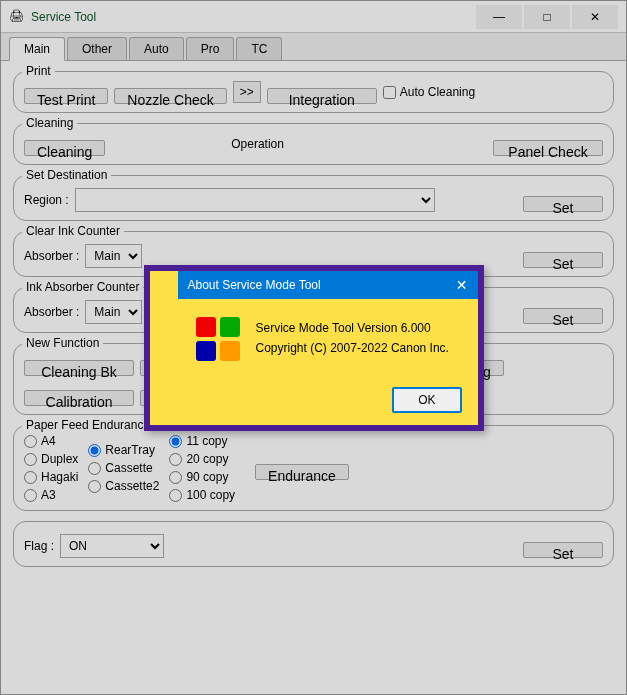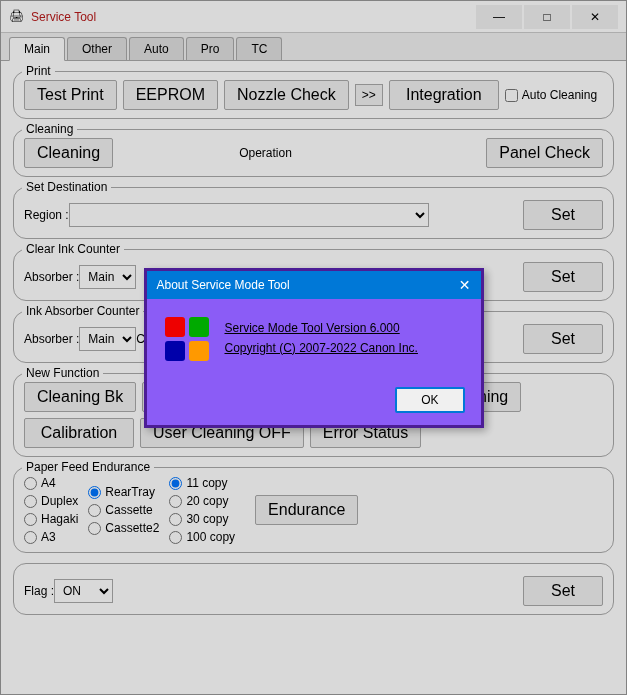--- a/index.html
+++ b/index.html
@@ -29,21 +29,21 @@
       user-select: none;
     }
     .title-bar-icon {
       width: 16px;
       height: 16px;
       margin-right: 6px;
     }
     .title-bar-text {
       flex: 1;
       font-size: 12px;
-      color: #b91c1c;
+      color: #14532d;
     }
     .title-bar-controls {
       display: flex;
       gap: 2px;
     }
     .title-bar-btn {
       width: 46px;
       height: 24px;
       background: #f0f0f0;
       border: none;
@@ -102,24 +102,25 @@
       align-items: center;
       gap: 6px;
       flex-wrap: wrap;
     }
     .row + .row { margin-top: 6px; }
     .btn {
       padding: 3px 12px;
       background: #f0f0f0;
       border: 1px solid #aaa;
       cursor: pointer;
-      font-size: 16px;
+      font-size: 14px;
       min-width: 80px;
-      height: 30px;
+      height: 16px;
       border-radius: 2px;
+      margin-top: 8px;
     }
     .btn-wide { min-width: 110px; }
     .more-btn {
       padding: 3px 6px;
       background: #f0f0f0;
       border: 1px solid #aaa;
       cursor: pointer;
       font-size: 12px;
     }
     .checkbox-row {
@@ -131,21 +132,21 @@
     select {
       font-size: 12px;
       padding: 2px 4px;
       border: 1px solid #aaa;
       background: #fff;
       height: 24px;
     }
     .field-row {
       display: flex;
       align-items: center;
-      gap: 0;
+      gap: 6px;
       margin-top: 4px;
     }
     .set-btn {
       margin-left: auto;
     }
     .radio-item {
       display: flex;
       align-items: center;
       gap: 4px;
     }
@@ -153,24 +154,25 @@
     .modal-overlay {
       position: fixed;
       top: 0; left: 0; right: 0; bottom: 0;
       background: rgba(0,0,0,0.15);
       display: flex;
       align-items: center;
       justify-content: center;
       z-index: 100;
     }
     .modal {
-      background: #8b5cf6;
-      border: 3px solid #4c1d95;
+      background: #fde047;
+      border: 6px solid #4c1d95;
       box-shadow: 3px 3px 8px rgba(0,0,0,0.3);
       min-width: 340px;
+      padding-left: 28px;
     }
     .modal-title-bar {
       background: #0078d7;
       color: #fff;
       padding: 6px 10px;
       display: flex;
       align-items: center;
       justify-content: space-between;
       font-size: 12px;
     }
@@ -185,21 +187,21 @@
       padding: 16px;
       display: flex;
       align-items: center;
       gap: 14px;
     }
     .modal-icon {
       width: 48px;
       height: 48px;
       flex-shrink: 0;
     }
-    .modal-text { font-size: 12px; line-height: 1.6; text-decoration: underline; }
+    .modal-text { font-size: 12px; line-height: 1.6; }
     .modal-footer {
       padding: 8px 16px 12px;
       display: flex;
       justify-content: flex-end;
     }
     .btn-ok {
       padding: 4px 24px;
       background: #f0f0f0;
       border: 2px solid #0078d7;
       cursor: pointer;
@@ -239,21 +241,20 @@
     <div class="tab">Pro</div>
     <div class="tab">TC</div>
   </div>
 
   <div class="content">
 
     <div class="section">
       <span class="section-label">Print</span>
       <div class="row">
         <button class="btn">Test Print</button>
-        <button class="btn">EEPROM</button>
         <button class="btn btn-wide">Nozzle Check</button>
         <button class="more-btn">&gt;&gt;</button>
         <button class="btn btn-wide">Integration</button>
         <div class="checkbox-row">
           <input type="checkbox" id="auto-cleaning" style="">
           <label for="auto-cleaning">Auto Cleaning</label>
         </div>
       </div>
     </div>
 
@@ -355,35 +356,35 @@
           <div class="radio-item">
             <input type="radio" name="copycount" id="10copy" checked="" style="">
             <label for="10copy">11 copy</label>
           </div>
           <div class="radio-item">
             <input type="radio" name="copycount" id="20copy" style="">
             <label for="20copy">20 copy</label>
           </div>
           <div class="radio-item">
             <input type="radio" name="copycount" id="50copy" style="">
-            <label for="50copy">30 copy</label>
+            <label for="50copy">90 copy</label>
           </div>
           <div class="radio-item">
             <input type="radio" name="copycount" id="100copy" style="">
             <label for="100copy">100 copy</label>
           </div>
         </div>
         <button class="btn" style="margin-left: 10px;">Endurance</button>
       </div>
     </div>
 
     <div class="section">
       <div class="field-row">
         <span>Flag :</span>
-        <select style="width: 59px;">
+        <select style="width: 104px;">
           <option>ON</option>
           <option>OFF</option>
         </select>
         <button class="btn set-btn">Set</button>
       </div>
     </div>
 
   </div>
 
   <div class="modal-overlay">

